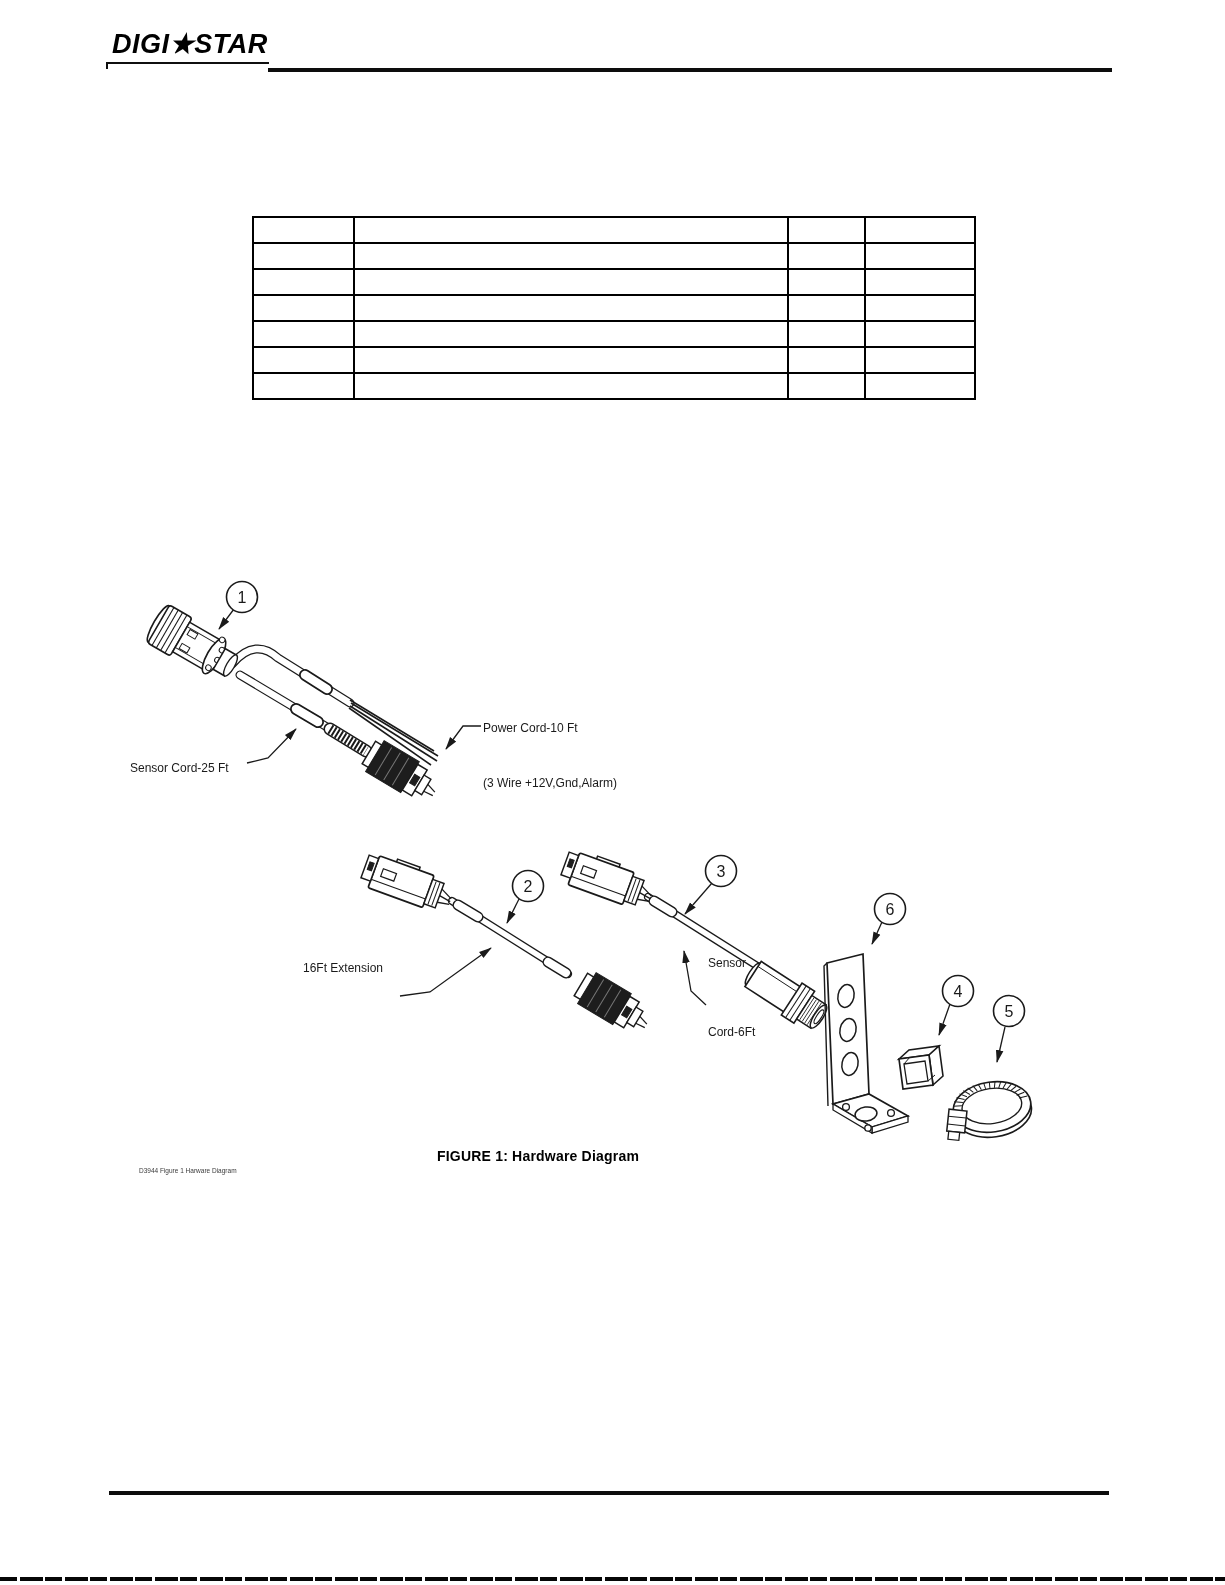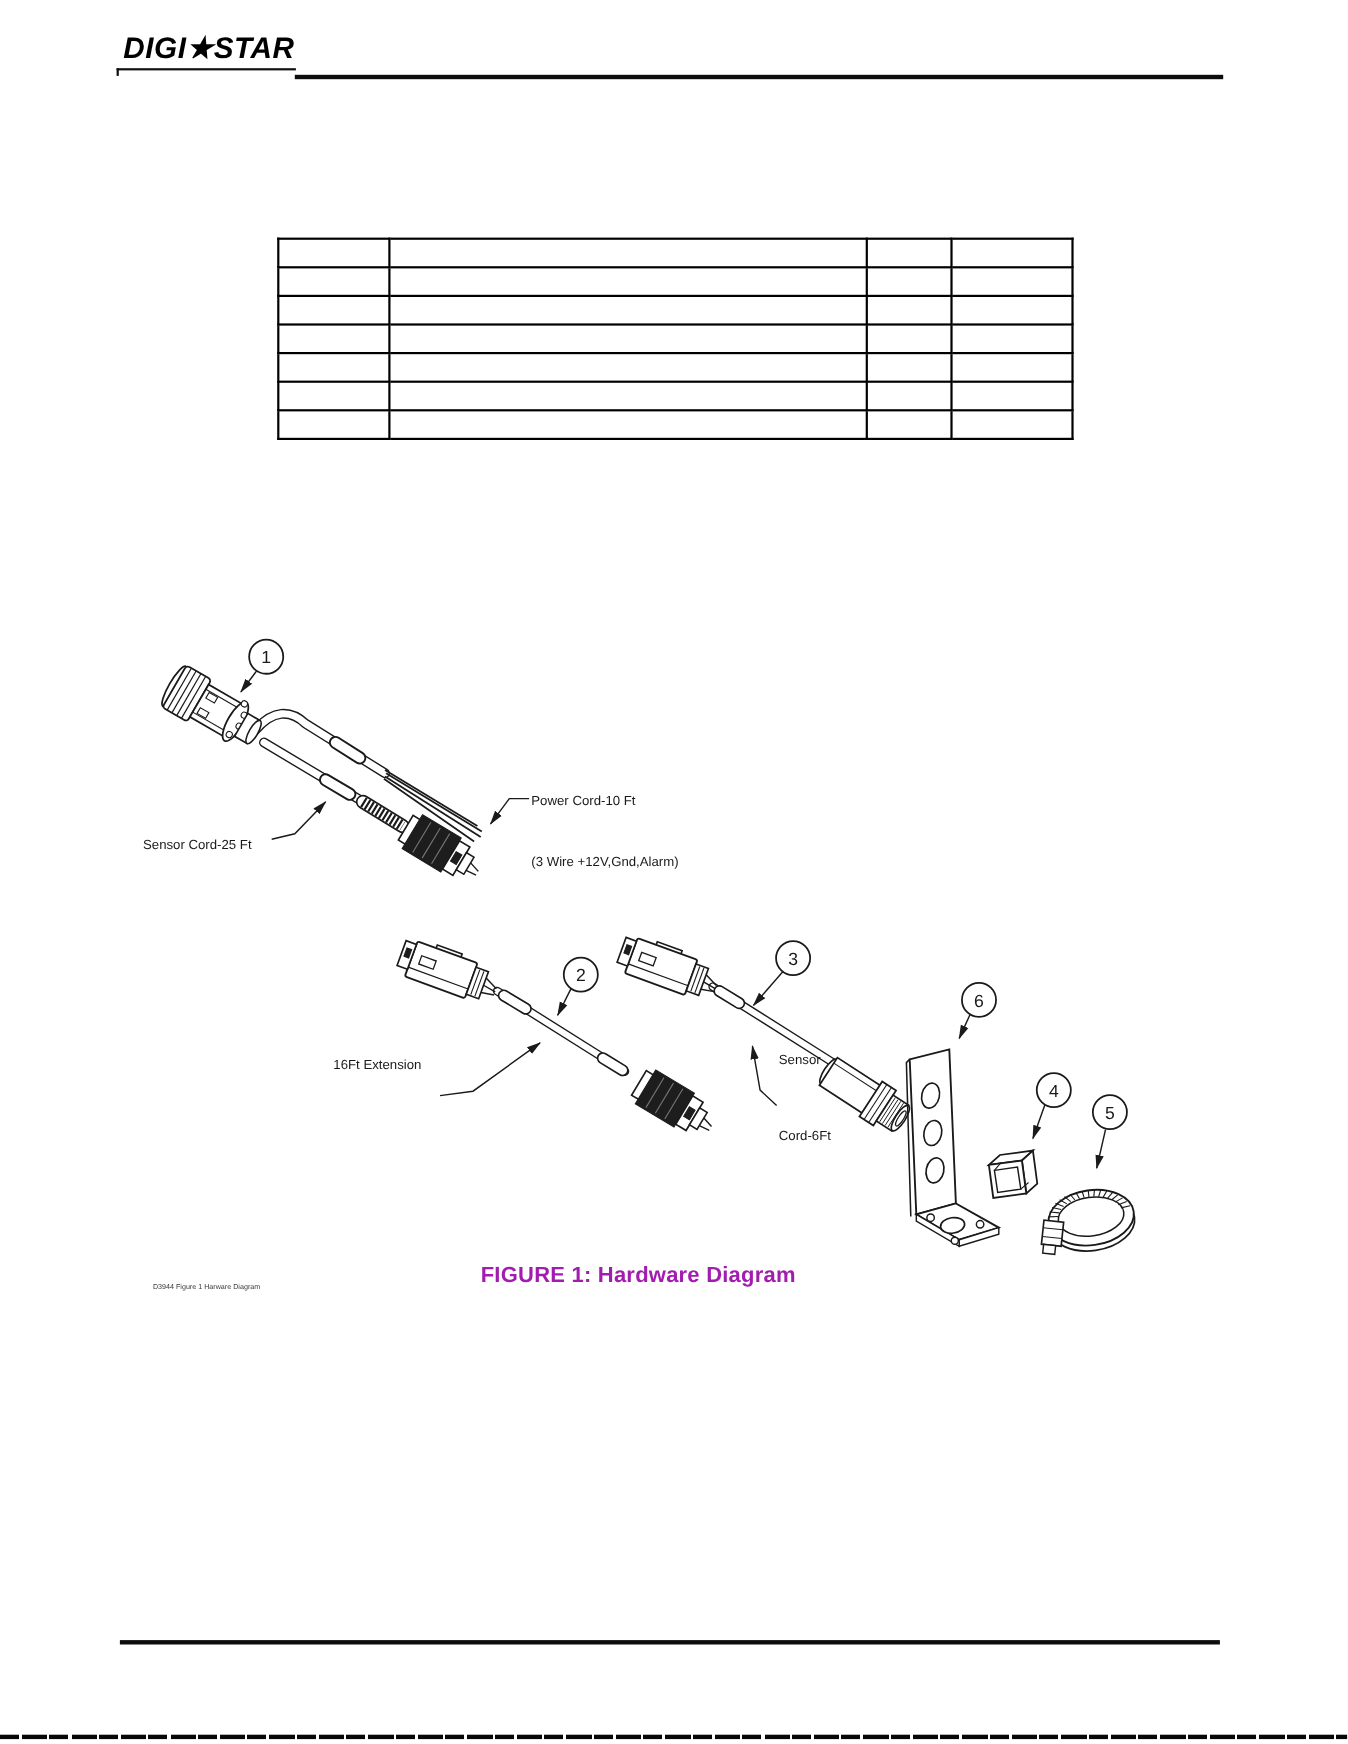--- a/index.html
+++ b/index.html
@@ -29,22 +29,22 @@
   .fillw{ fill:#ffffff; stroke:#1a1a1a; }
   .dk   { fill:#1d1d1d; stroke:#1d1d1d; }
   .cbl-o{ stroke:#1a1a1a; fill:none; stroke-linecap:round; }
   .cbl-i{ stroke:#ffffff; fill:none; stroke-linecap:round; }
   .leader { stroke:#1a1a1a; stroke-width:1.3; fill:none; }
   .callout-circle { fill:#ffffff; stroke:#1a1a1a; stroke-width:1.6; }
   .callout-num { font:16px "Liberation Sans", sans-serif; fill:#1a1a1a; text-anchor:middle; }
   
   .lbl { position:absolute; font-size:12px; line-height:17px; color:#1a1a1a; white-space:nowrap; }
   #figure-caption {
-    position:absolute; left:437px; top:1148px; font-size:20px; font-weight:bold;
-    letter-spacing:0.2px; white-space:nowrap; color:#a21caf;
+    position:absolute; left:437px; top:1148px; font-size:14px; font-weight:bold;
+    letter-spacing:0.2px; white-space:nowrap; color:#000000;
   }
   #figure-footnote {
     position:absolute; left:139px; top:1167px; font-size:6.5px; color:#3a3a3a; white-space:nowrap;
   }
   
   #footer-rule { position:absolute; left:109px; top:1491px; width:1000px; height:3.5px; background:#0d0d0d; }
   #scan-line {
     position:absolute; left:0; top:1577px; width:1225px; height:3.5px;
     background:repeating-linear-gradient(90deg,#060606 0 17px, transparent 17px 20px, #060606 20px 43px, transparent 43px 45px);
   }

